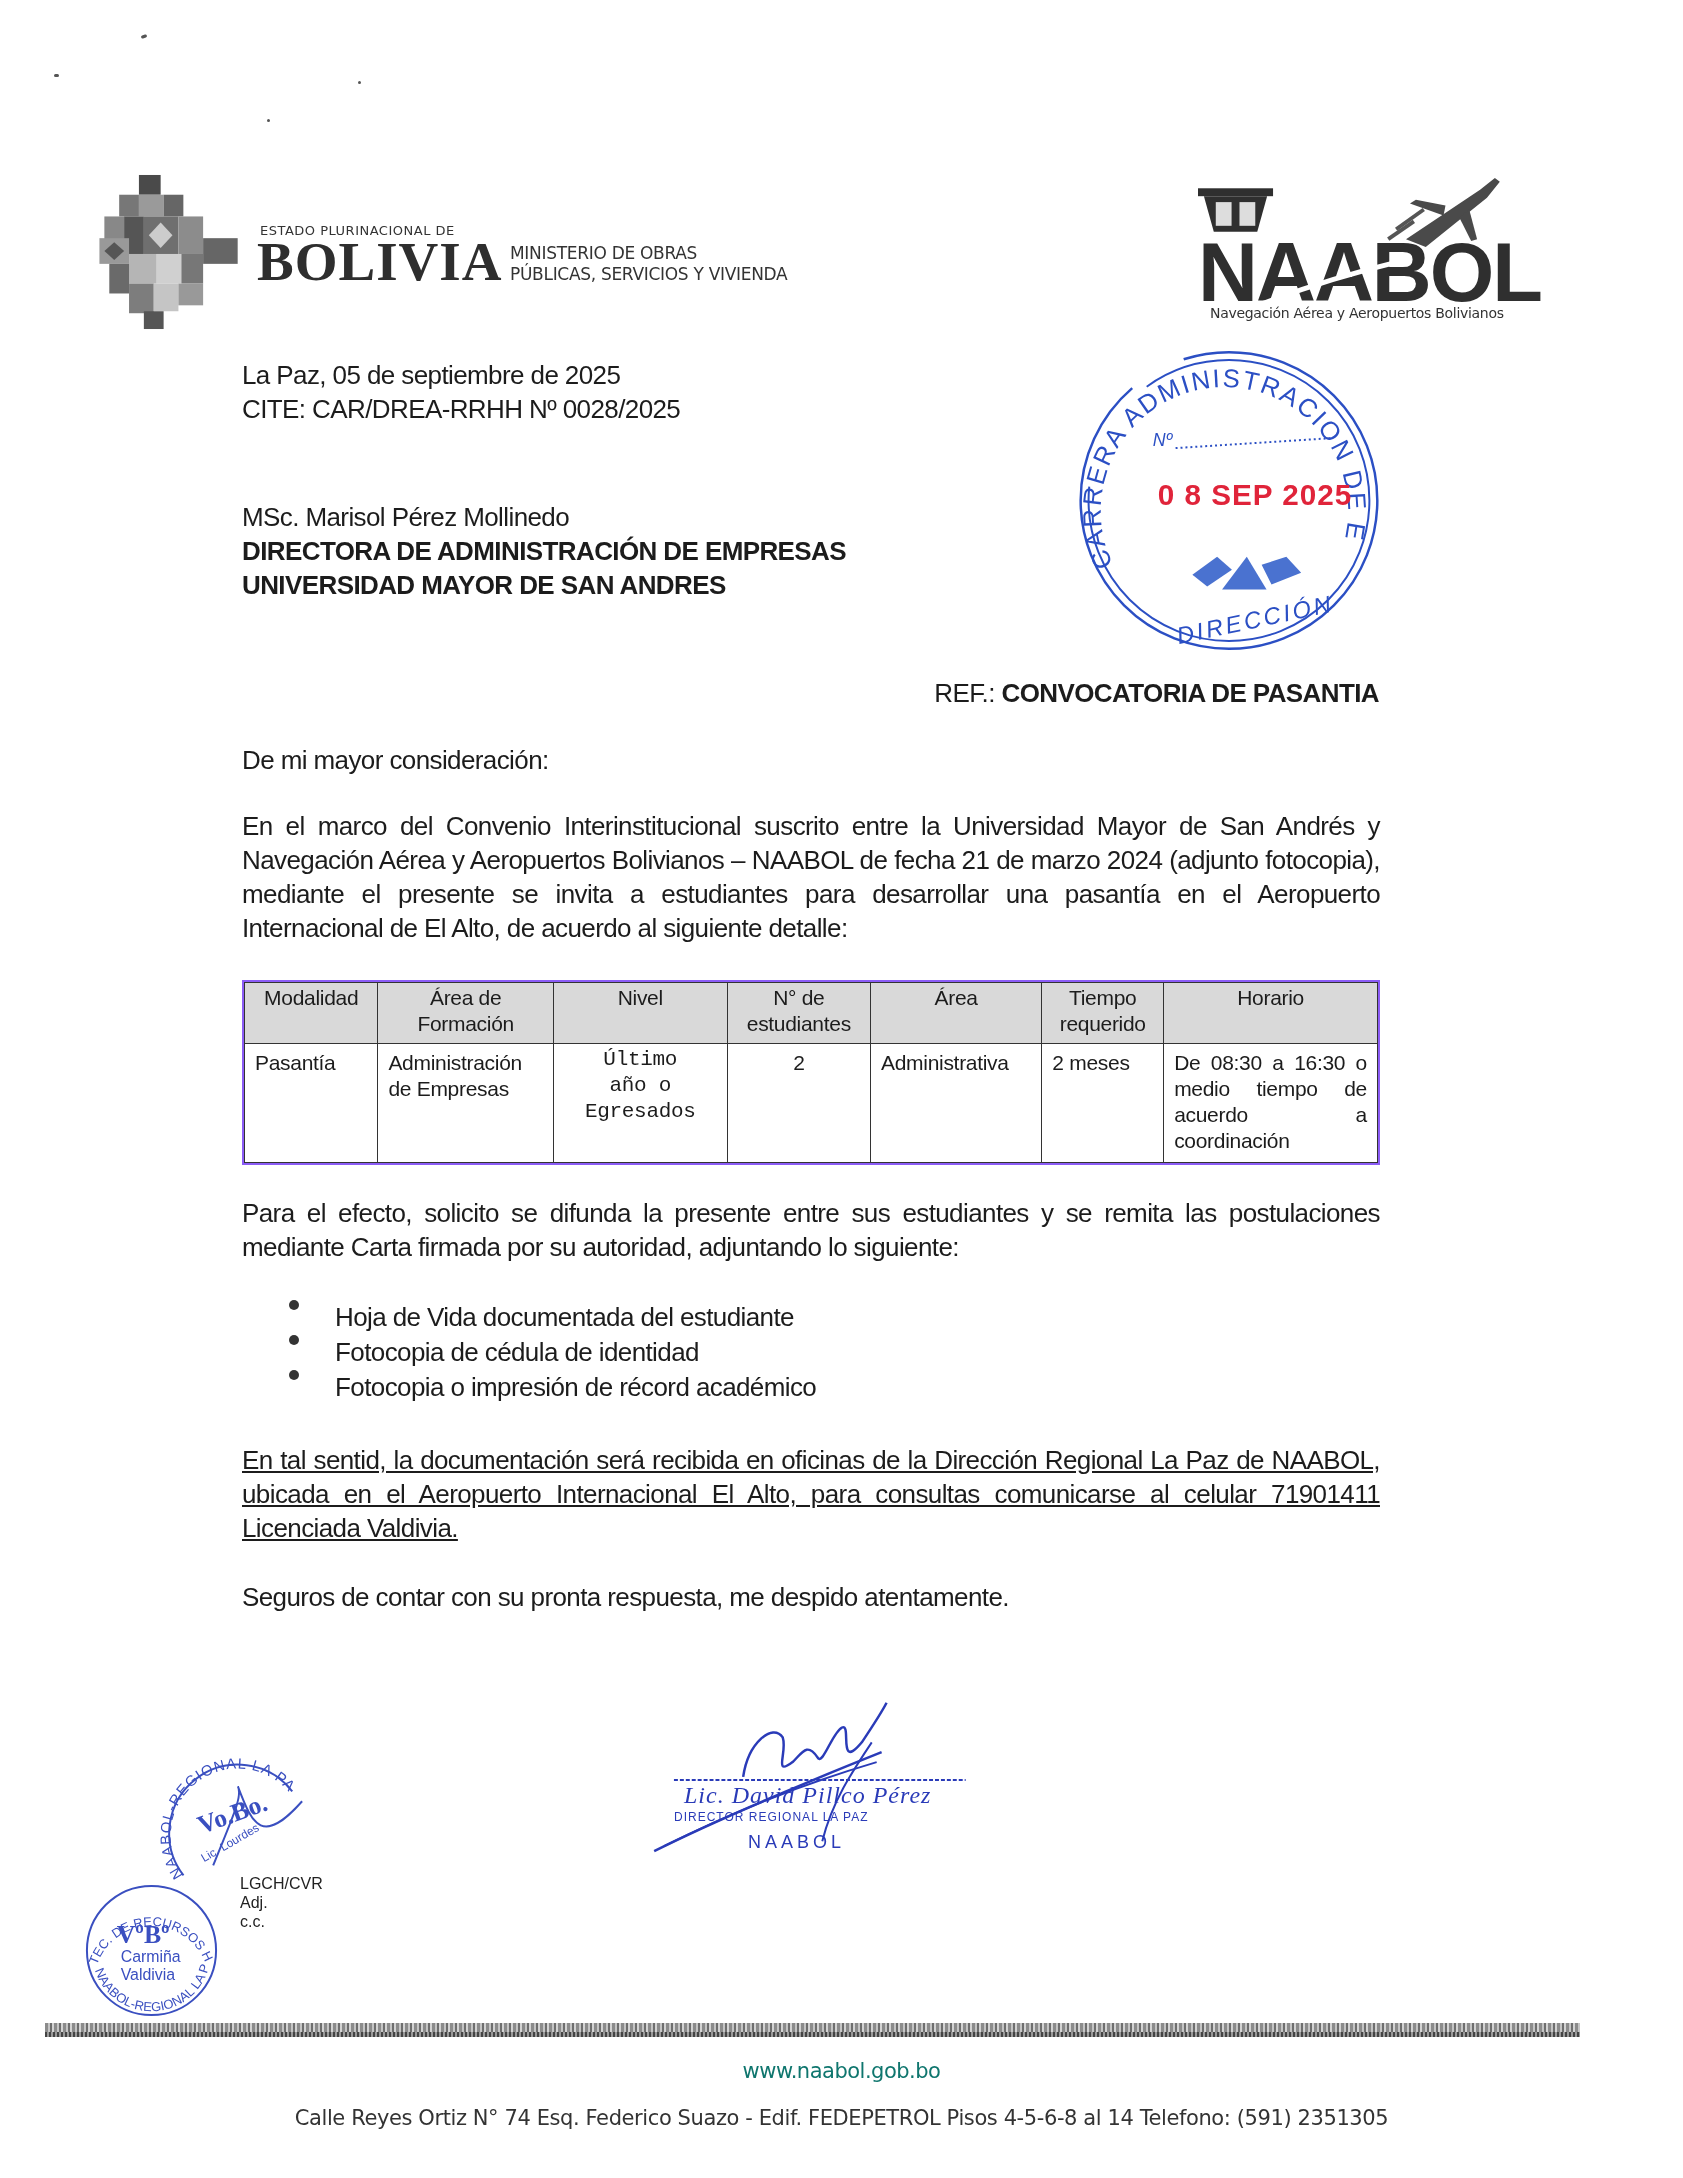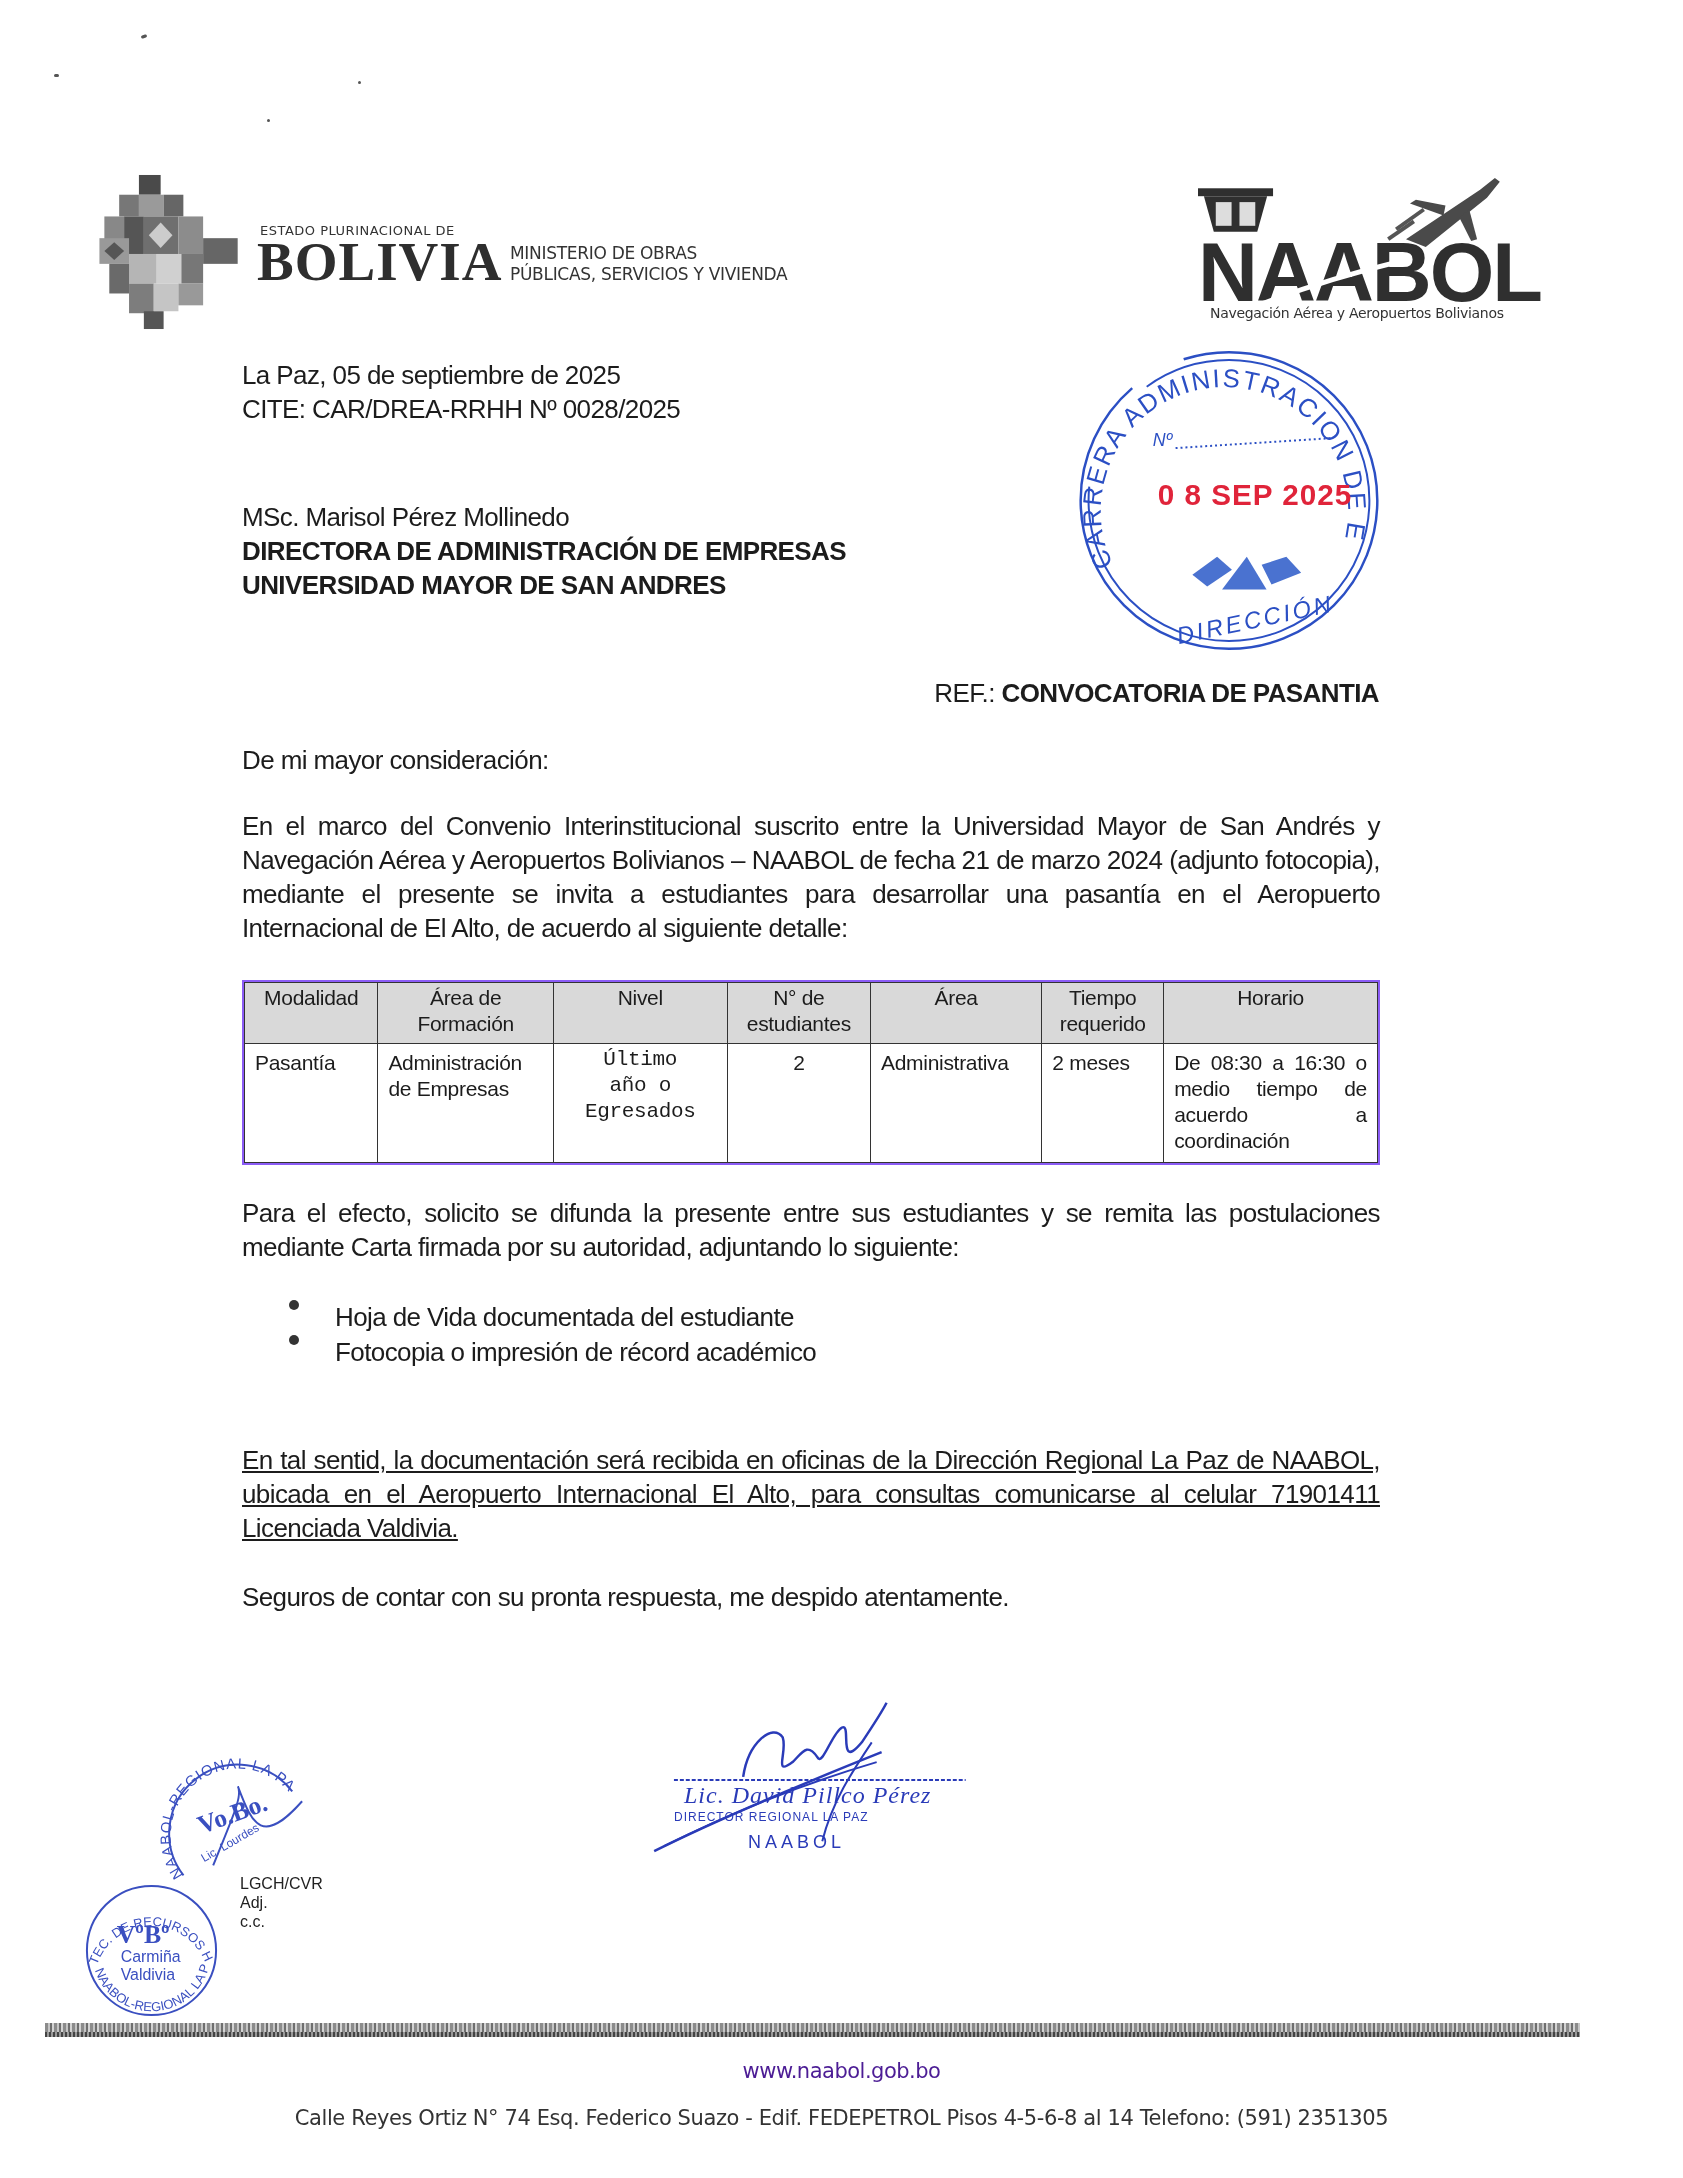--- a/index.html
+++ b/index.html
@@ -55,21 +55,21 @@
 
     
     .stamp-vobo1 { left: 144px; top: 1737px; width: 168px; height: 168px; }
     .stamp-vobo2 { left: 77px; top: 1871px; width: 149px; height: 149px; }
     .initials { left: 240px; top: 1874px; font-size: 16px; line-height: 19px; color: #222; }
 
     
     .footer-rule { left: 45px; top: 2023px; width: 1535px; height: 12px;
       background: repeating-linear-gradient(90deg, #777 0 3px, #bbb 3px 5px, #555 5px 7px, #ccc 7px 9px); opacity: 0.85; }
     .footer-rule2 { left: 45px; top: 2032px; width: 1535px; height: 5px; background: repeating-linear-gradient(90deg, #444 0 2px, #999 2px 4px); }
-    .footer-web { left: 0; width: 1683px; top: 2059px; text-align: center; font-family: "DejaVu Sans", sans-serif; font-size: 21px; color: #4c1d95; letter-spacing: -0.5px; }
+    .footer-web { left: 0; width: 1683px; top: 2059px; text-align: center; font-family: "DejaVu Sans", sans-serif; font-size: 21px; color: #0f766e; letter-spacing: -0.5px; }
     .footer-addr { left: 0; width: 1683px; top: 2106px; text-align: center; font-family: "DejaVu Sans", sans-serif; font-size: 21px; color: #333; letter-spacing: -0.4px; }
 
     .speck { width: 6px; height: 3px; background: #555; border-radius: 2px; }
   </style>
 </head>
 <body>
 
 <div class="abs speck" style="left:141px;top:35px;transform:rotate(-20deg);"></div>
 <div class="abs speck" style="left:54px;top:74px;width:5px;"></div>
 <div class="abs speck" style="left:358px;top:81px;width:3px;"></div>
@@ -206,20 +206,24 @@
 
 <div class="abs txt justify para2">Para el efecto, solicito se difunda la presente entre sus estudiantes y se remita las postulaciones mediante Carta firmada por su autoridad, adjuntando lo siguiente:</div>
 
 <div class="abs txt bullets">
   <div class="bullet-row">
     <span class="bullet-dot"></span>
     <span>Hoja de Vida documentada del estudiante</span>
   </div>
   <div class="bullet-row">
     <span class="bullet-dot"></span>
+    <span>Fotocopia de cédula de identidad</span>
+  </div>
+  <div class="bullet-row">
+    <span class="bullet-dot"></span>
     <span>Fotocopia o impresión de récord académico</span>
   </div>
 </div>
 
 <div class="abs txt justify para3">En tal sentid, la documentación será recibida en oficinas de la Dirección Regional La Paz de NAABOL, ubicada en el Aeropuerto Internacional El Alto, para consultas comunicarse al celular 71901411 Licenciada Valdivia.</div>
 
 <div class="abs txt closing">Seguros de contar con su pronta respuesta, me despido atentamente.</div>
 
 <div class="abs signature">
   <svg width="337" height="178" viewBox="0 0 340 180">

